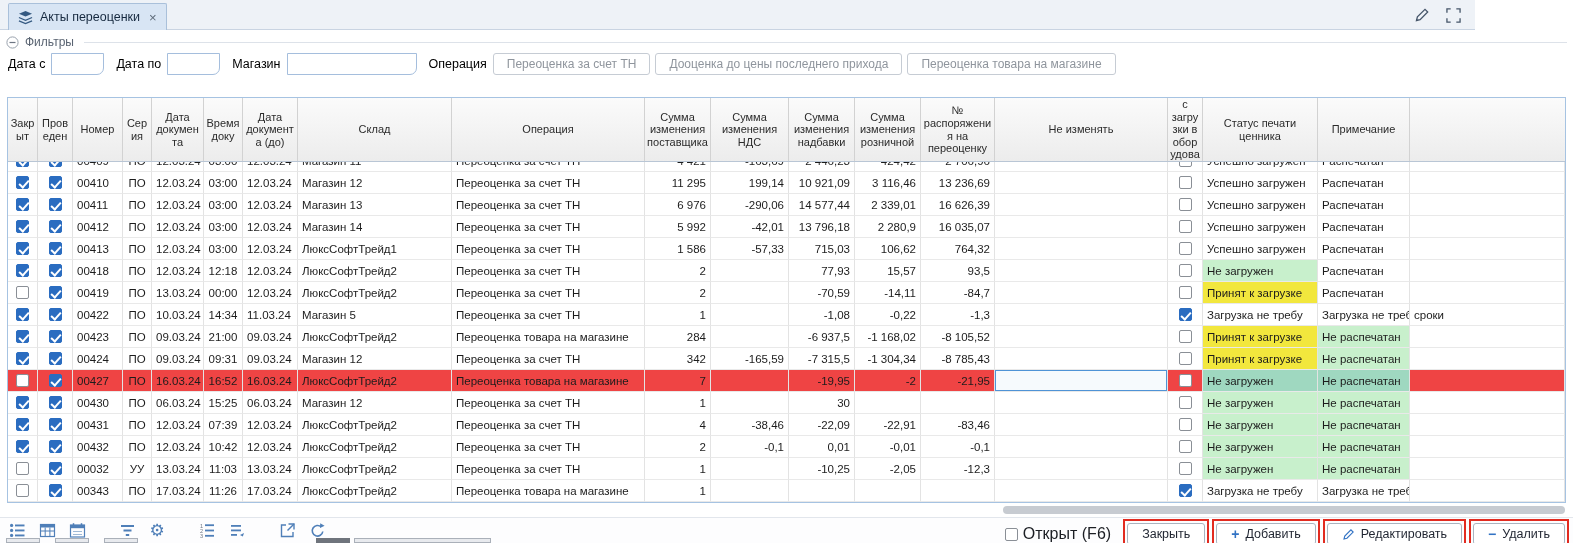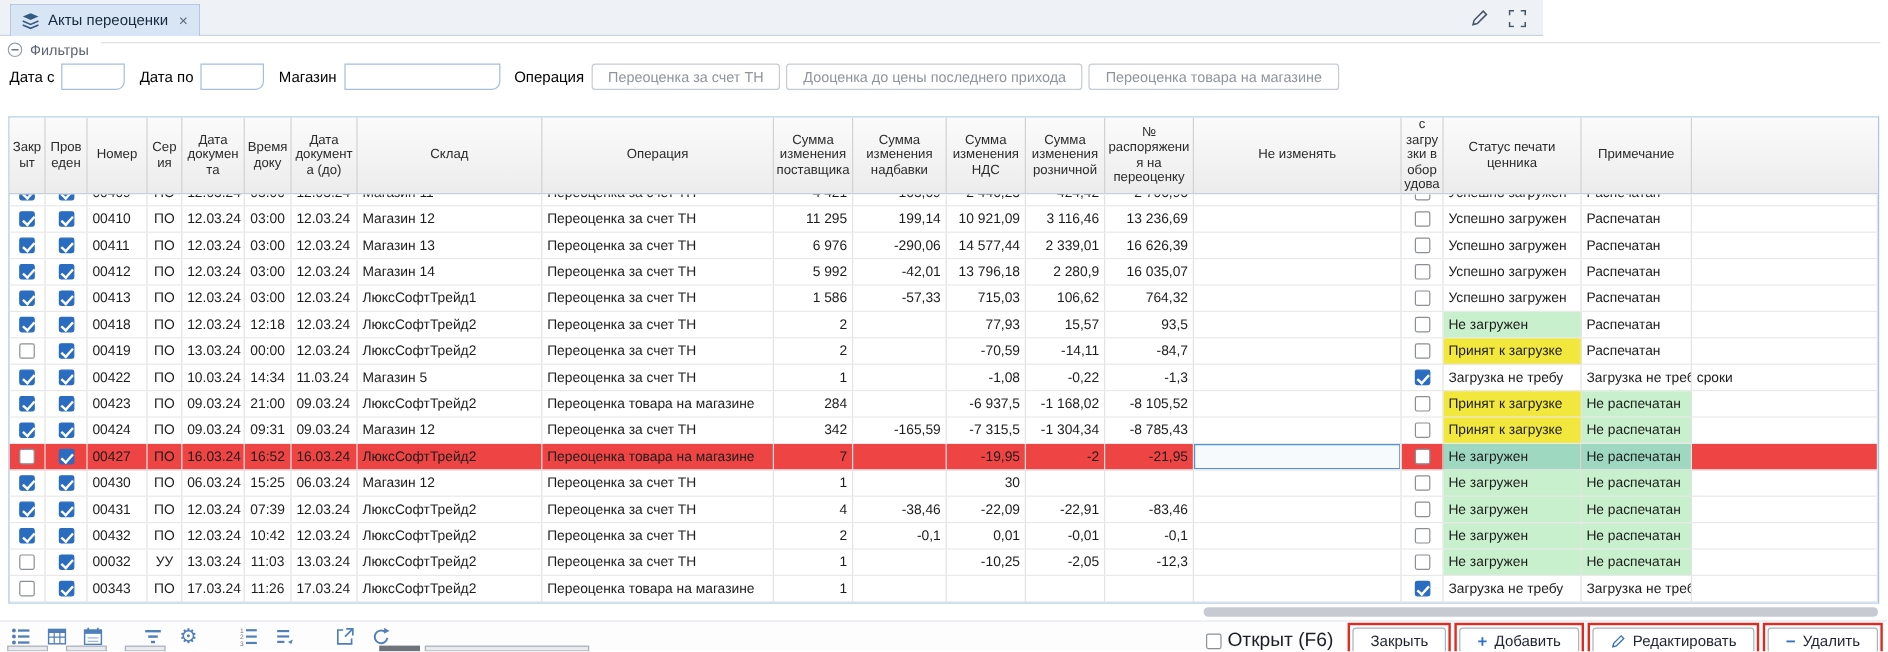--- a/index.html
+++ b/index.html
@@ -1,29 +1,29 @@
 <!DOCTYPE html>
 <html><head>
 <meta charset="utf-8">
 <style>
   html,body{margin:0;padding:0;background:#fff;}
   .screen{position:relative;width:1573px;height:543px;background:#fff;overflow:hidden;
           font-family:"Liberation Sans",sans-serif;color:#1c1c1c;}
 
   
-  .tabbar{position:absolute;left:0;top:0;width:1286px;height:30px;background:#eef2f7;
+  .tabbar{position:absolute;left:0;top:0;width:1475px;height:30px;background:#eef2f7;
           border-bottom:1px solid #c9d4e2;box-sizing:border-box;}
   .tab{position:absolute;left:8px;top:3px;height:27px;display:flex;align-items:center;gap:7px;
        padding:0 9px;background:#d8e5f4;border:1px solid #a9c0da;border-bottom:none;
        border-radius:2px 2px 0 0;font-size:12.5px;color:#16293f;box-sizing:border-box;}
   .tab-close{color:#5d6a79;font-size:13px;margin-left:2px;cursor:default;}
   .win-icons{position:absolute;right:14px;top:7px;display:flex;gap:16px;align-items:center;}
 
   
-  .group-head{position:absolute;left:6px;display:flex;gap:6px;width:1561px;}
+  .group-head{position:absolute;left:6px;display:flex;align-items:center;gap:6px;width:1561px;}
   .group-head .gtitle{font-size:12px;color:#5a6472;white-space:nowrap;}
   .group-head::after{content:"";flex:1;height:1px;background:#dde2e9;margin-left:4px;}
 
   
   .filter-row{position:absolute;left:8px;top:52px;height:24px;display:flex;align-items:center;}
   .flabel{font-size:12.5px;color:#000000;margin-right:6px;white-space:nowrap;}
   .inp{height:22px;border:1px solid #a5bedd;border-radius:0 0 7px 0;background:#fff;
        box-sizing:border-box;font-size:12px;padding:0 5px;outline:none;font-family:inherit;}
   .w-date{width:53px;margin-right:12px;}
   .w-store{width:130px;margin-right:12px;}
@@ -143,22 +143,22 @@
         <div class="hc">Закрыт</div>
         <div class="hc">Проведен</div>
         <div class="hc">Номер</div>
         <div class="hc">Серия</div>
         <div class="hc">Дата документа</div>
         <div class="hc">Время доку</div>
         <div class="hc">Дата документа (до)</div>
         <div class="hc">Склад</div>
         <div class="hc">Операция</div>
         <div class="hc">Сумма изменения поставщика</div>
+        <div class="hc">Сумма изменения НДС</div>
         <div class="hc">Сумма изменения надбавки</div>
-        <div class="hc">Сумма изменения НДС</div>
         <div class="hc">Сумма изменения розничной</div>
         <div class="hc">№ распоряжения на переоценку</div>
         <div class="hc">Не изменять</div>
         <div class="hc">Статус загрузки в оборудование</div>
         <div class="hc">Статус печати ценника</div>
         <div class="hc">Примечание</div>
       </div>
     <div class="tbody">
       <div class="rows" id="rows">
           <div class="row cols">

